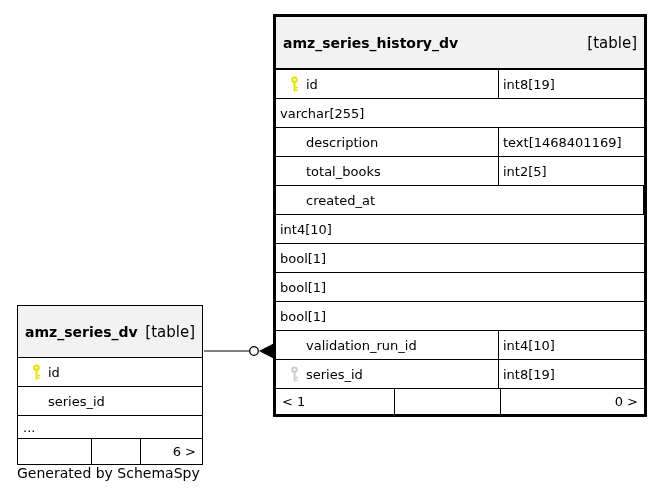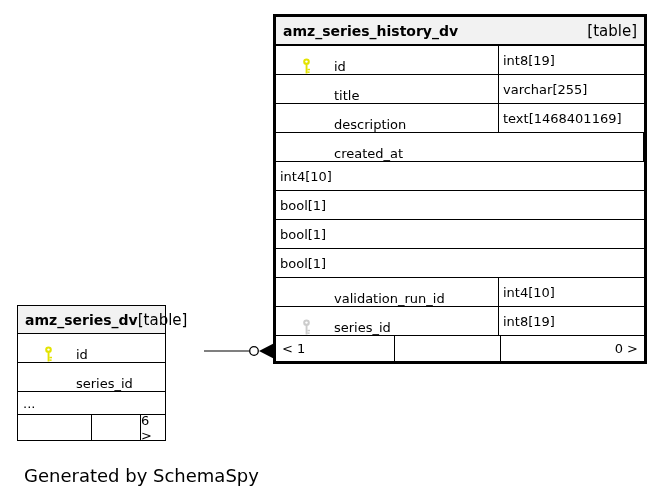--- a/index.html
+++ b/index.html
@@ -10,32 +10,32 @@
     --foreign-key:#cccccc;
   }
   html,body{margin:0;padding:0}
   body{
     width:667px;height:497px;position:relative;overflow:hidden;
     background:var(--canvas-bg);
     font-family:"DejaVu Sans",sans-serif;color:#000;
   }
   .table-node{position:absolute;background:#fff;border-style:solid;border-color:var(--border);box-sizing:border-box}
   #tbl-right{left:273px;top:14px;width:374px;border-width:3px}
-  #tbl-left{left:17px;top:305px;width:149px;border-width:1.5px}
+  #tbl-left{left:17px;top:305px;width:186px;border-width:1.5px}
 
   .hdr{background:var(--header-bg);display:flex;justify-content:space-between;align-items:center;
-       padding:0 7px;font-size:13px;height:27px}
+       padding:12px 7px;font-size:13px;height:27px}
   #tbl-right .hdr{border-bottom:2px solid var(--border)}
   #tbl-left  .hdr{border-bottom:1.5px solid var(--border)}
   .tname{font-weight:bold;font-size:14px;white-space:nowrap}
   .badge{font-size:15px;white-space:nowrap}
 
   .row{display:flex;align-items:stretch;height:28px;font-size:13px;background:#fff}
   .row + .row{border-top:1px solid var(--border)}
-  .name-cell{flex:1;display:flex;align-items:flex-end;gap:21px;padding-left:24px;min-width:0}
+  .name-cell{flex:1;display:flex;align-items:center;gap:5px;padding-left:12px;min-width:0}
   #tbl-right .name-cell{border-right:1px solid var(--border)}
   .type-cell{width:141px;display:flex;align-items:center;padding-left:4px;white-space:nowrap}
   .key-slot{width:13px;display:flex;justify-content:center;align-items:center;flex:0 0 13px}
   .key{display:block}
   .key.pk{fill:var(--primary-key)}
   .key.fk{fill:var(--foreign-key)}
   .key .hole{fill:#ffffff}
 
   .ellipsis-row{height:22px;border-top:1px solid var(--border);display:flex;align-items:center;
                 padding-left:5px;font-size:13px}
@@ -43,21 +43,21 @@
   .tfoot{display:flex;border-top:1px solid var(--border);height:25px;font-size:13px}
   .fcell{display:flex;align-items:center;box-sizing:border-box}
   #tbl-right .f1{width:119px;border-right:1px solid var(--border);padding-left:6px}
   #tbl-right .f2{width:106px;border-right:1px solid var(--border)}
   #tbl-right .f3{flex:1;justify-content:flex-end;padding-right:6px}
   #tbl-left .f1{width:74px;border-right:1px solid var(--border);padding-left:6px}
   #tbl-left .f2{width:49px;border-right:1px solid var(--border)}
   #tbl-left .f3{flex:1;justify-content:flex-end;padding-right:6px}
 
   .connector{position:absolute;left:204px;top:338px;width:70px;height:26px}
-  .credit{position:absolute;left:24px;top:465px;font-size:18px;white-space:nowrap}
+  .credit{position:absolute;left:17px;top:465px;font-size:14px;white-space:nowrap}
 </style>
 </head>
 <body>
 
 <div class="table-node" id="tbl-right">
   <div class="hdr">
     <span class="tname">amz_series_history_dv</span>
     <span class="badge">[table]</span>
   </div>
 
@@ -71,35 +71,38 @@
             <rect x="5.4" y="13.4" width="2.2" height="1.5"></rect>
           <circle class="hole" cx="4.5" cy="3.6" r="1.2"></circle>
         </svg>
       </span>
       <span>id</span>
     </div>
     <div class="type-cell">int8[19]</div>
   </div>
 
   <div class="row">
-    <div class="name-cell">
-      <span class="key-slot"></span>
-      <span>title</span>
-    </div>
     <div class="type-cell">varchar[255]</div>
   </div>
 
   <div class="row">
     <div class="name-cell">
       <span class="key-slot"></span>
       <span>description</span>
     </div>
     <div class="type-cell">text[1468401169]</div>
   </div>
 
+  <div class="row">
+    <div class="name-cell">
+      <span class="key-slot"></span>
+      <span>total_books</span>
+    </div>
+    <div class="type-cell">int2[5]</div>
+  </div>
 
   <div class="row">
     <div class="name-cell">
       <span class="key-slot"></span>
       <span>created_at</span>
     </div>
   </div>
 
   <div class="row">
     <div class="type-cell">int4[10]</div>

